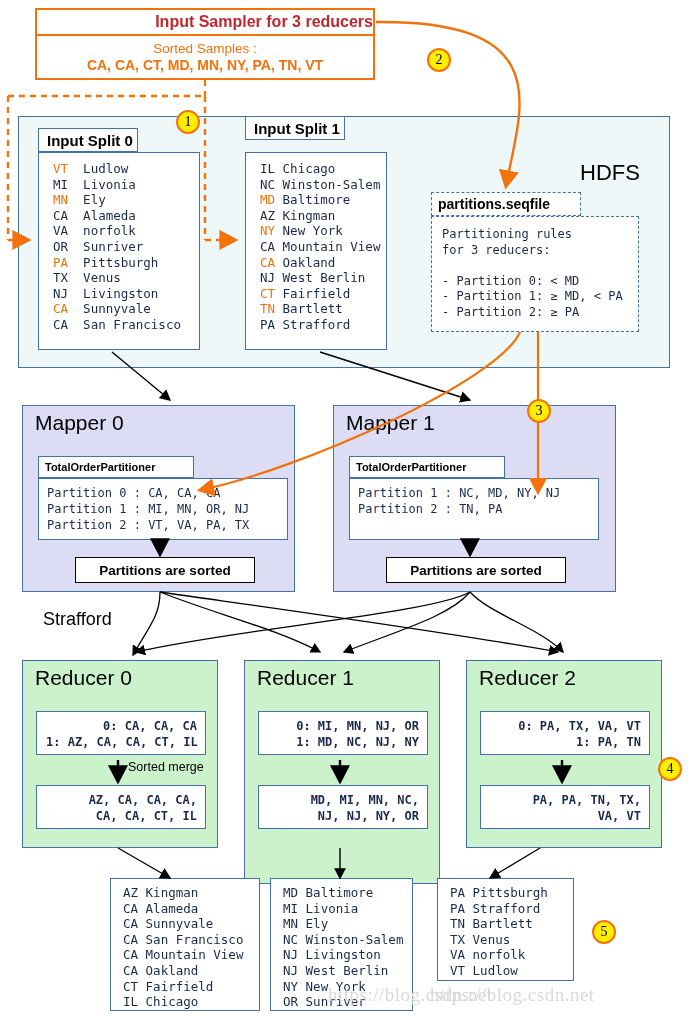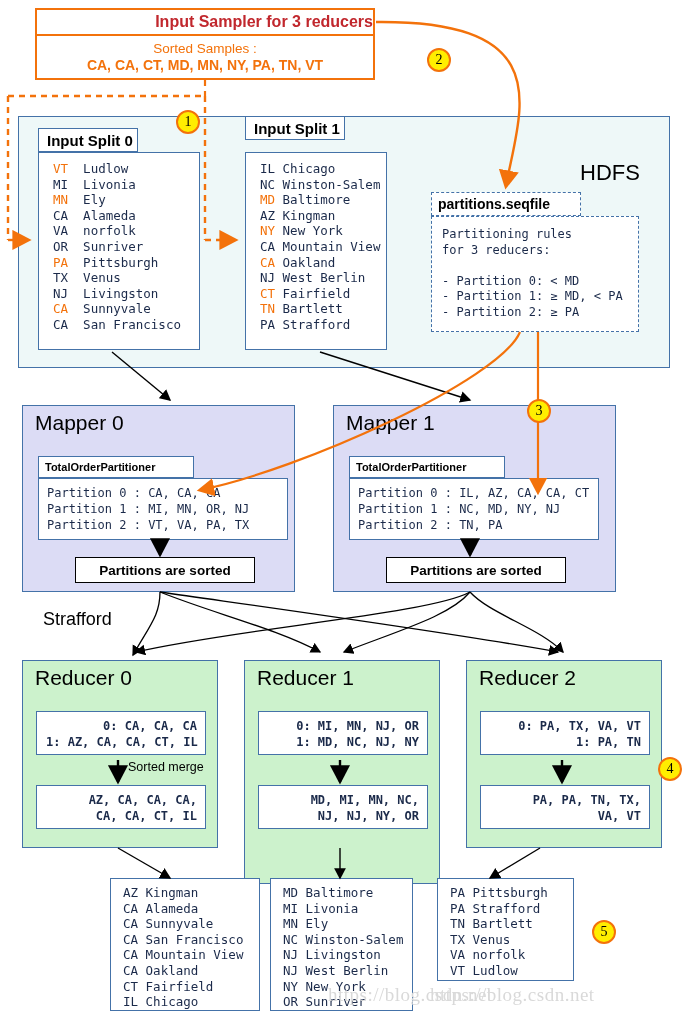--- a/index.html
+++ b/index.html
@@ -251,21 +251,20 @@
         <div class="l mono">Partition 1 : MI, MN, OR, NJ</div>
         <div class="l mono">Partition 2 : VT, VA, PA, TX</div>
       </div>
     <div class="sorted-box" style="left:52px;top:151px;width:180px;height:26px;">Partitions are sorted</div>
   </div>
 
   <div class="abs mapper" style="left:333px;top:405px;width:283px;height:187px;">
     <div class="title">Mapper 1</div>
     <div class="top-tab" style="left:15px;top:50px;width:156px;height:22px;">TotalOrderPartitioner</div>
     <div class="part-body" id="m1-part" style="left:15px;top:72px;width:250px;height:62px;">
-        <div class="l mono">Partition 0 : IL, AZ, CA, CA, CT</div>
         <div class="l mono">Partition 1 : NC, MD, NY, NJ</div>
         <div class="l mono">Partition 2 : TN, PA</div>
       </div>
     <div class="sorted-box" style="left:52px;top:151px;width:180px;height:26px;">Partitions are sorted</div>
   </div>
 
   <div class="abs" id="shuffling">Strafford</div>
 
   <div class="abs reducer" style="left:22px;top:660px;width:196px;height:188px;">
     <div class="title">Reducer 0</div>

